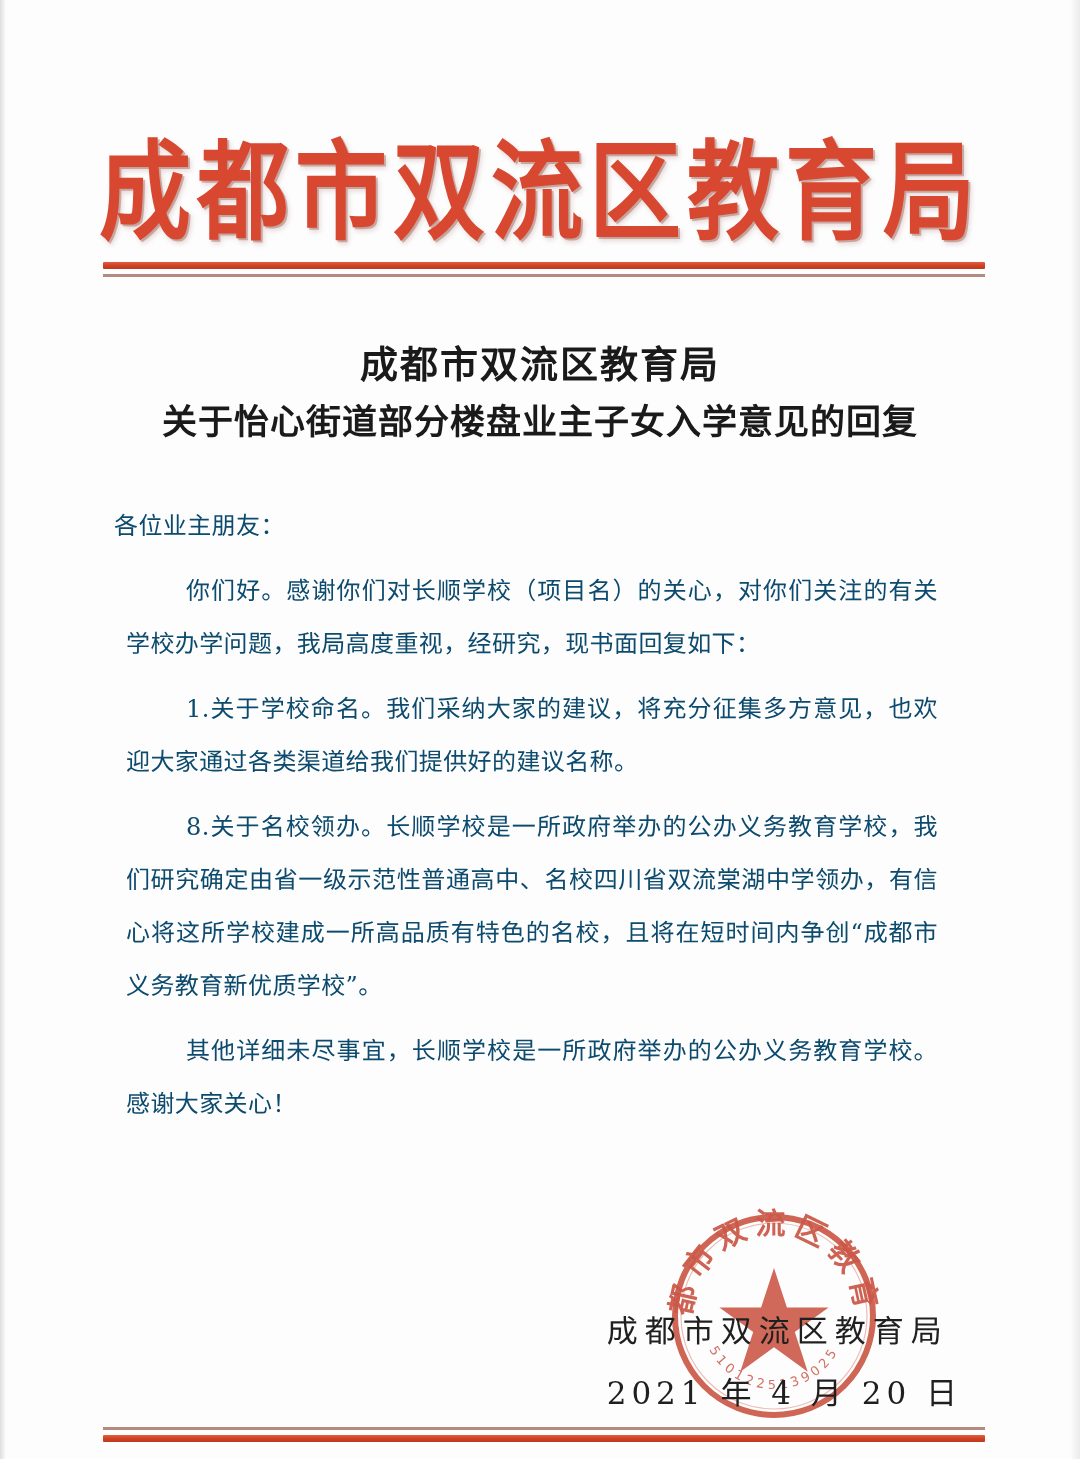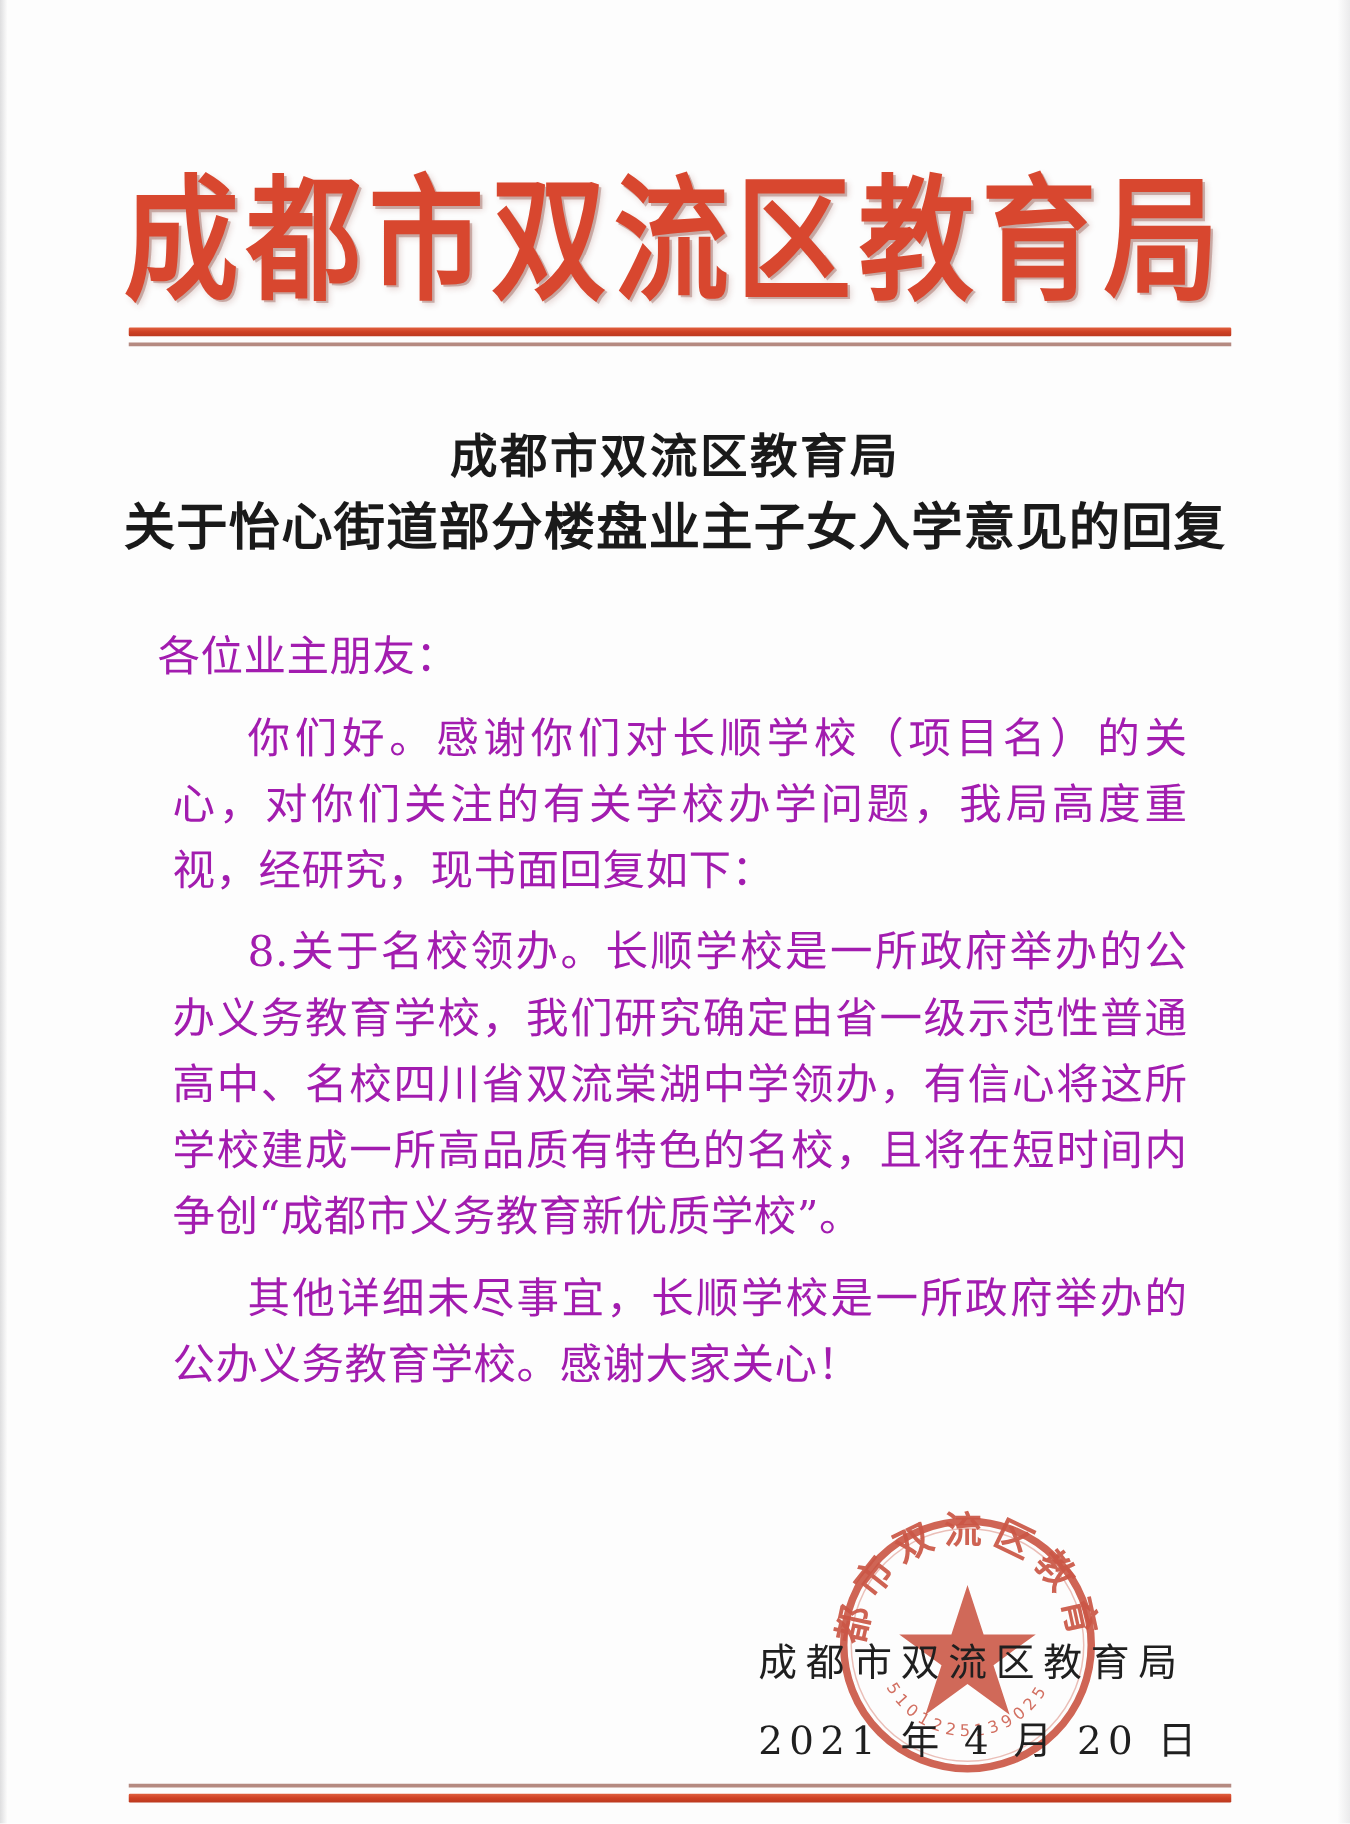--- a/index.html
+++ b/index.html
@@ -91,35 +91,35 @@
     font-family: "DejaVu Serif", "Liberation Serif", serif;
     font-weight: bold;
     color: #1a1a1a;
   }
   .doc-title-line1 {
     font-size: 38px;
     line-height: 54px;
     letter-spacing: 2px;
   }
   .doc-title-line2 {
-    font-size: 41px;
+    font-size: 35px;
     line-height: 60px;
     letter-spacing: 1px;
   }
 
   
   .body-text {
     position: absolute;
-    left: 126px;
+    left: 114px;
     top: 500px;
     width: 836px;
     font-family: "DejaVu Serif", "Liberation Serif", serif;
-    font-size: 34px;
+    font-size: 24px;
     line-height: 53px;
-    color: #a21caf;
+    color: #0c4a6e;
     letter-spacing: 0.4px;
     text-align: justify;
     text-justify: inter-ideograph;
   }
   .salutation {
     margin: 0 0 0 0;
   }
   .para {
     margin: 12px;
     text-indent: 60px;
@@ -181,20 +181,21 @@
   </div>
 
   <div class="doc-title">
     <div class="doc-title-line1">成都市双流区教育局</div>
     <div class="doc-title-line2">关于怡心街道部分楼盘业主子女入学意见的回复</div>
   </div>
 
   <div class="body-text">
     <p class="salutation">各位业主朋友：</p>
     <p class="para">你们好。感谢你们对长顺学校（项目名）的关心，对你们关注的有关学校办学问题，我局高度重视，经研究，现书面回复如下：</p>
+    <p class="para">1.关于学校命名。我们采纳大家的建议，将充分征集多方意见，也欢迎大家通过各类渠道给我们提供好的建议名称。</p>
     <p class="para">8.关于名校领办。长顺学校是一所政府举办的公办义务教育学校，我们研究确定由省一级示范性普通高中、名校四川省双流棠湖中学领办，有信心将这所学校建成一所高品质有特色的名校，且将在短时间内争创“成都市义务教育新优质学校”。</p>
     <p class="para">其他详细未尽事宜，长顺学校是一所政府举办的公办义务教育学校。感谢大家关心！</p>
   </div>
 
   <div class="seal">
     <svg viewBox="0 0 216 216" xmlns="http://www.w3.org/2000/svg">
       <defs>
         <path id="ringTop" d="M 26,108 A 82,82 0 0 1 190,108"></path>
         <path id="ringBottom" d="M 35,108 A 73,73 0 0 0 181,108"></path>
       </defs>

